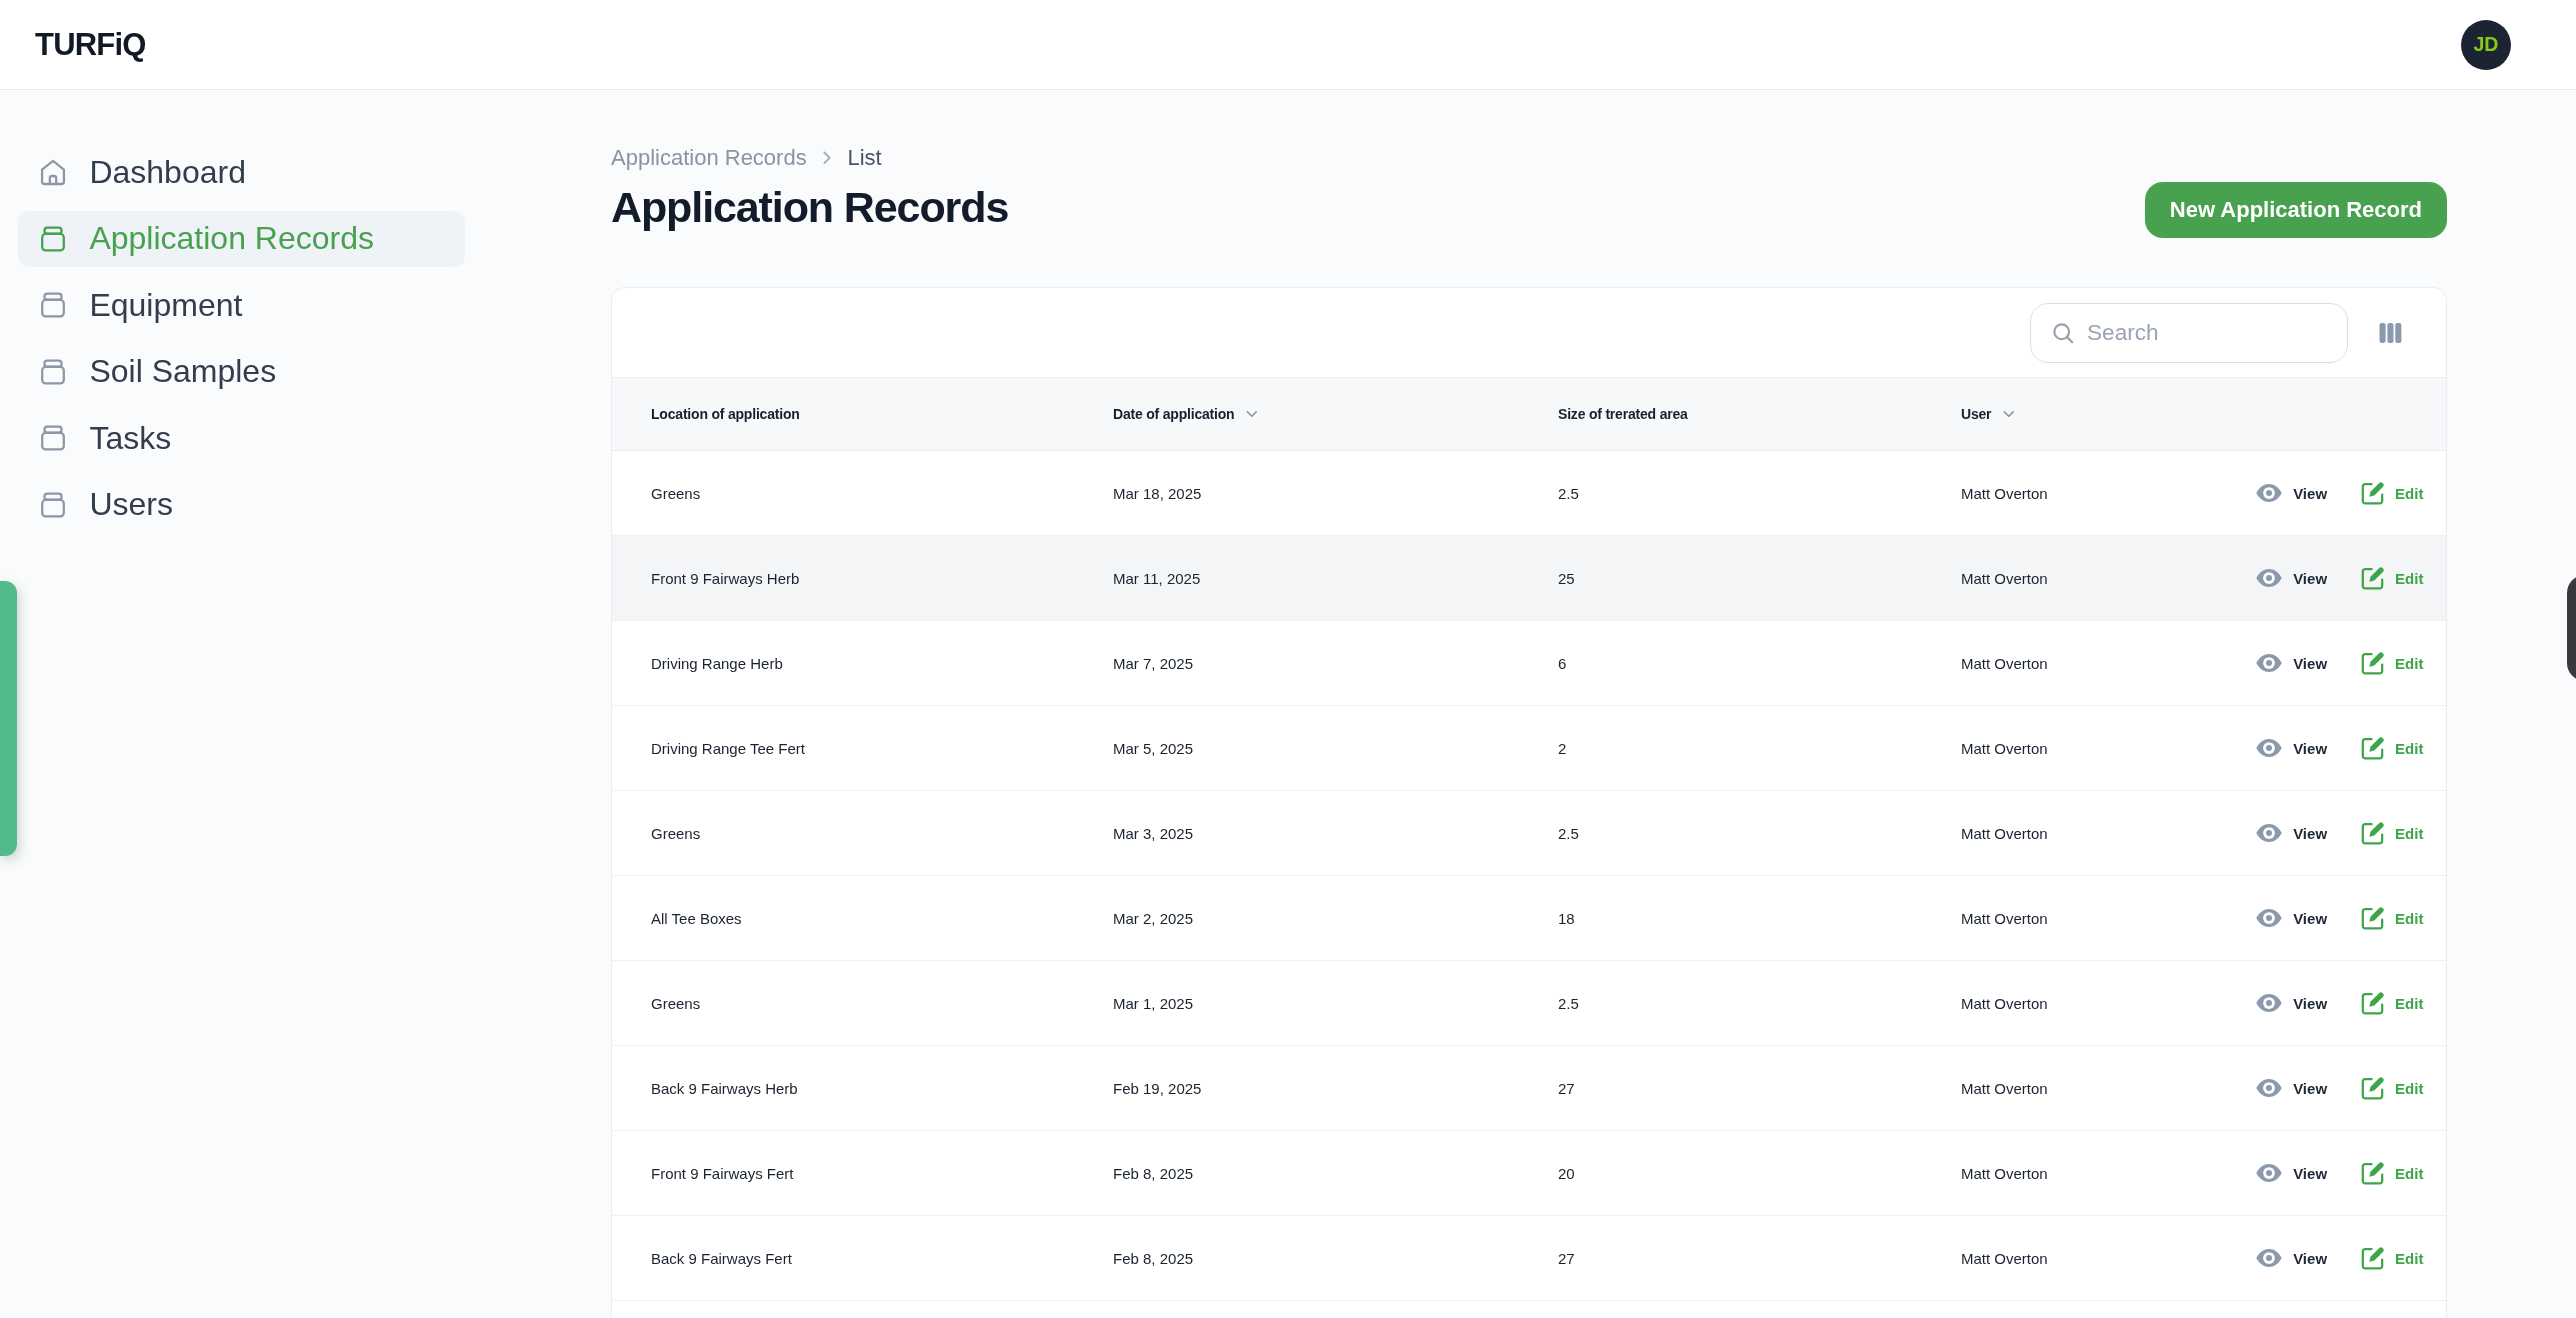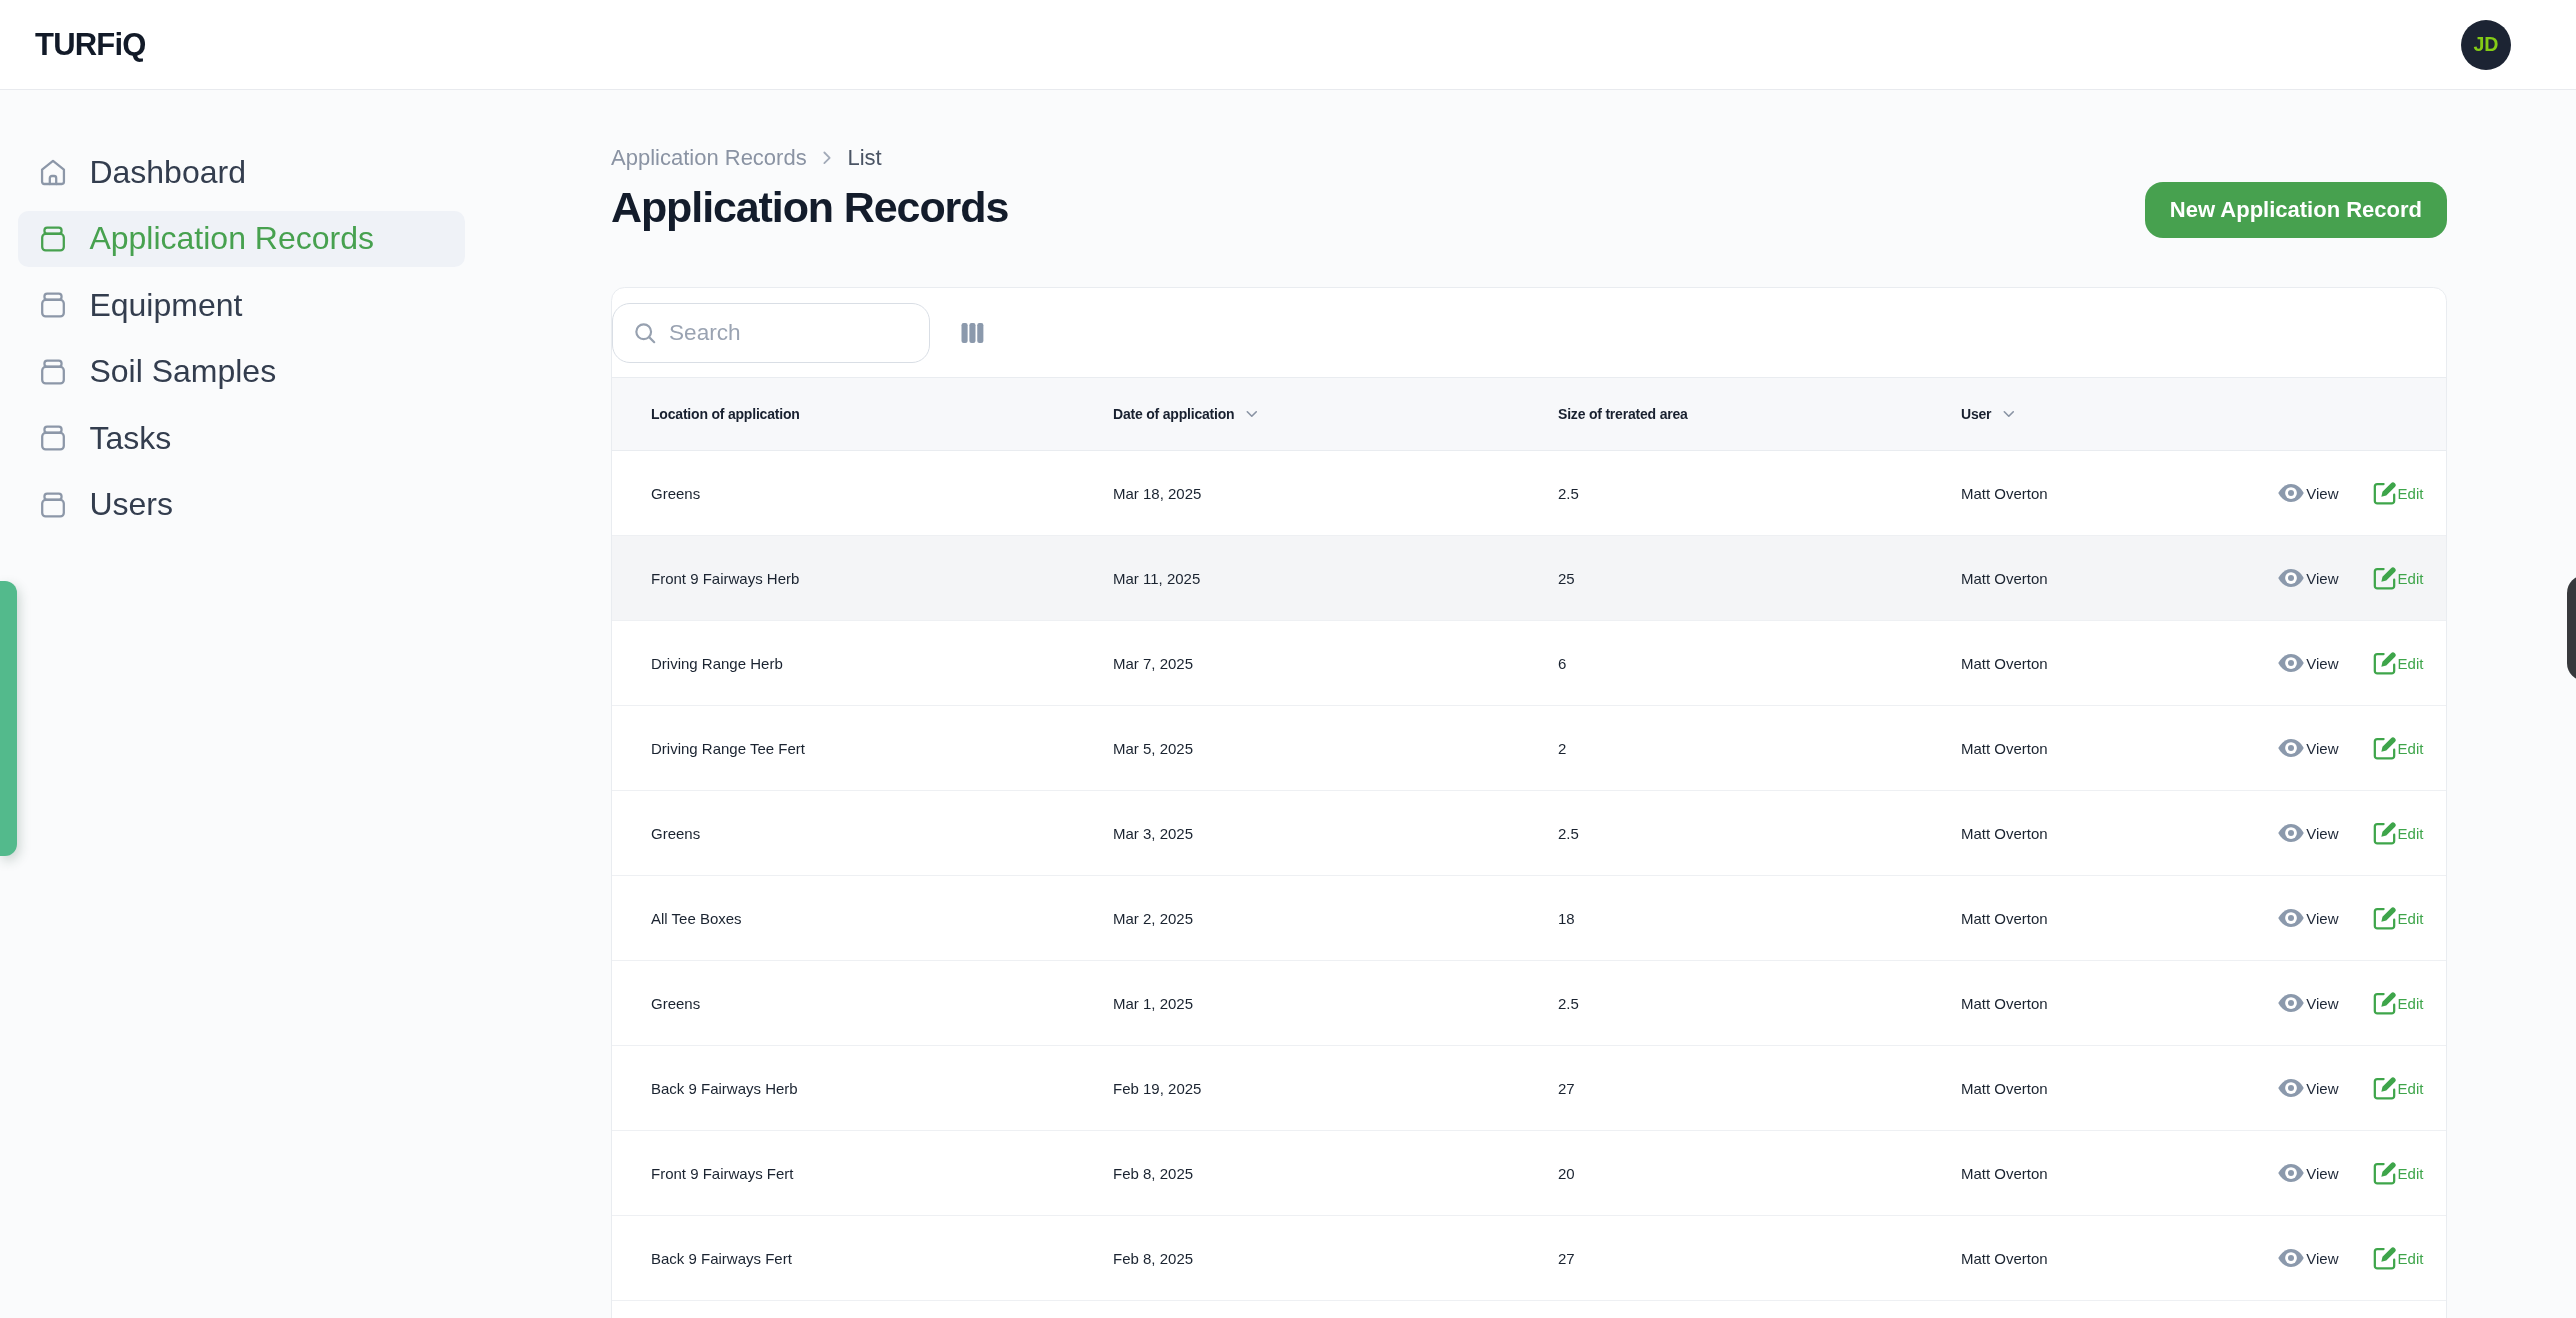--- a/index.html
+++ b/index.html
@@ -19,37 +19,37 @@
   
   .page-head{position:relative}
   .breadcrumb{display:flex;align-items:center;gap:10.6px;font-size:22px;color:#8A93A3;height:29px}
   .breadcrumb .crumb{cursor:pointer}
   .breadcrumb .current{color:#4A5464}
   .breadcrumb svg{width:19.6px;height:19.6px;color:#A2AAB8}
   h1{font-size:43px;font-weight:bold;letter-spacing:-1.1px;color:#131C2B;line-height:53px;margin:9px 0 0}
   .new-btn{position:absolute;right:0;top:39px;height:56px;padding:0 25px;border:none;border-radius:18px;background:var(--green,#47A14F);color:#fff;font-size:22px;font-weight:bold;font-family:inherit;cursor:pointer}
   
   .card{margin-top:53px;background:#fff;border:1.5px solid var(--card-border,#E9ECF0);border-radius:13.6px;height:1056px;overflow:hidden}
-  .toolbar{height:89px;display:flex;align-items:center;justify-content:flex-start;gap:26px;padding-right:40px}
+  .toolbar{height:89px;display:flex;align-items:center;justify-content:flex-end;gap:26px;padding-right:40px}
   .search{position:relative;width:318px;height:60px}
   .search input{width:100%;height:100%;border:1.5px solid #D9DEE5;border-radius:18px;padding:0 15px 0 56px;font-size:22.6px;color:#2A3342;outline:none;font-family:inherit;background:#fff}
   .search input::placeholder{color:#9AA3B2}
   .search .mag{position:absolute;left:19.6px;top:50%;transform:translateY(-50%);width:26px;height:26px;color:#97A1B0}
   .cols-btn{border:none;background:none;cursor:pointer;display:flex}
   .cols-btn svg{width:32px;height:30px;color:#8B99AC}
   
   .thead,.trow{display:grid;grid-template-columns:462px 445px 403px 1fr auto;align-items:center;padding:0 22.6px 0 39px}
   .thead{height:74px;background:var(--header-row-bg,#F7F8FA);border-top:1.5px solid var(--card-border,#E9ECF0);border-bottom:1.5px solid var(--card-border,#E9ECF0)}
   .th{font-size:14px;font-weight:bold;color:#18202F;display:flex;align-items:center;gap:7.5px;letter-spacing:-0.2px}
   .th.sortable{cursor:pointer}
   .th svg{width:19.6px;height:19.6px;color:#8A94A4}
   .trow{height:85px;border-bottom:1.5px solid var(--row-border,#EEF0F3);font-size:15px;color:#1A2330}
   .trow.highlighted{background:var(--hover-row-bg,#F4F5F7)}
   .actions{justify-self:end;display:flex;align-items:center;gap:32px}
-  .action{display:flex;align-items:center;font-weight:normal;cursor:pointer}
+  .action{display:flex;align-items:center;gap:9px;font-weight:bold;cursor:pointer}
   .action.view{color:#1E2838}
   .action.view svg{width:30px;height:30px;color:#8B99AC}
   .action.edit{color:var(--green-edit,#3EA54A)}
   .action.edit svg{width:27px;height:27px}
   
   .green-bar{position:fixed;left:0;top:581px;width:16.6px;height:275px;border-radius:0 12px 12px 0;background:var(--green-bar,#53BA8C);box-shadow:2.3px 4.5px 12px rgba(30,70,50,.22);cursor:grab}
   .dev-pill{position:fixed;left:2567px;top:575px;width:36px;height:106px;border-radius:19.6px;background:#37393C;cursor:pointer}
 </style>
 </head>
 <body>

